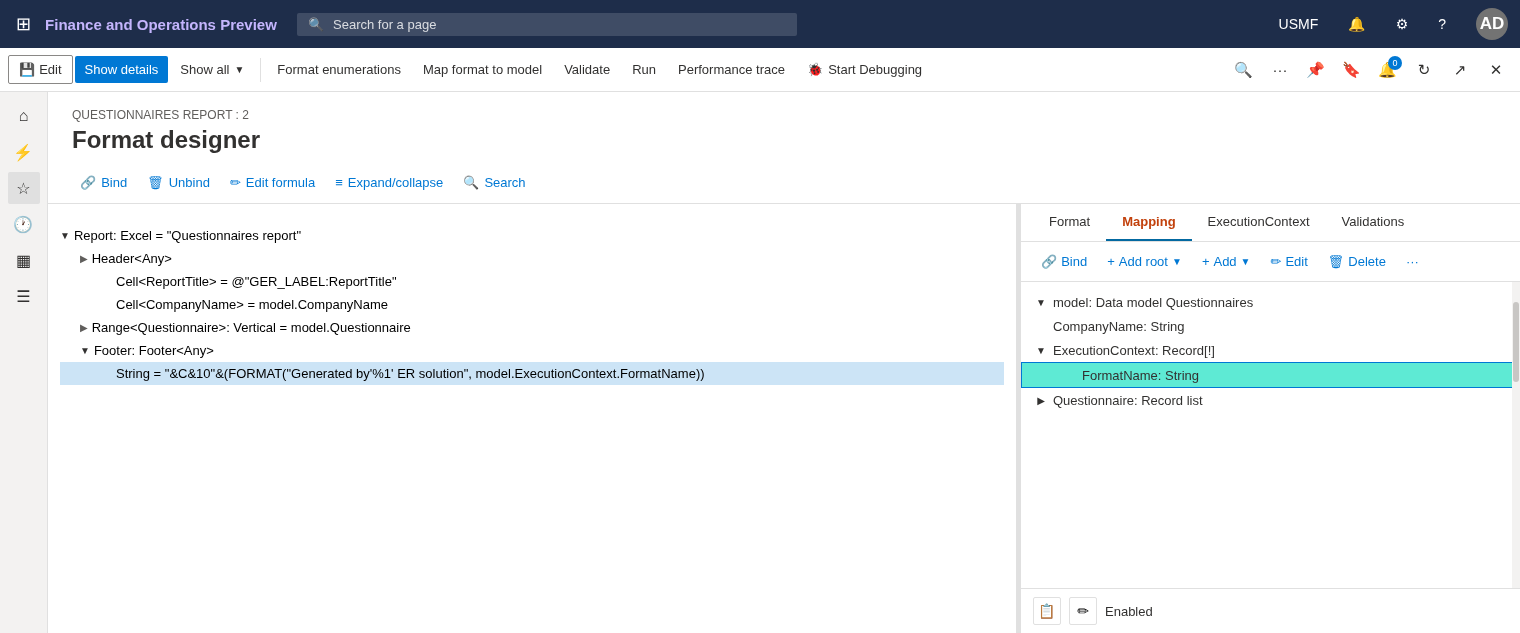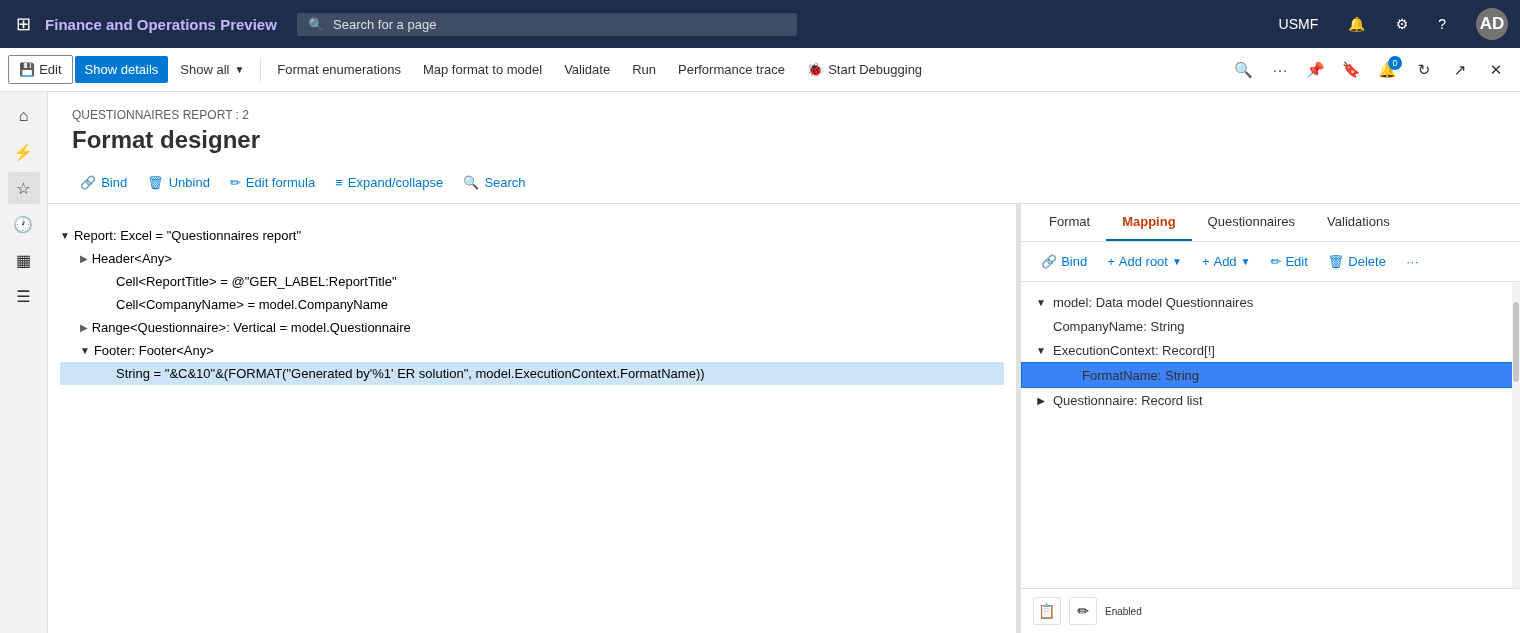--- a/index.html
+++ b/index.html
@@ -257,21 +257,21 @@
         </div>
       </div>
 
       <div class="panel-divider"></div>
 
       <div class="right-panel">
 
         <div class="tab-bar">
           <div class="tab">Format</div>
           <div class="tab active">Mapping</div>
-          <div class="tab">Questionnaires</div>
+          <div class="tab">ExecutionContext</div>
           <div class="tab">Validations</div>
         </div>
 
         <div class="right-toolbar">
           <button class="rt-btn">
             <span>🔗</span>
             <span>Bind</span>
           </button>
           <button class="rt-btn">
             <span>+</span>
@@ -305,39 +305,39 @@
             <div class="tree-item tree-indent-1">
               <span class="tree-expand"></span>
               <span>CompanyName: String</span>
             </div>
 
             <div class="tree-item tree-indent-1">
               <span class="tree-expand">▼</span>
               <span>ExecutionContext: Record[!]</span>
             </div>
 
-            <div class="tree-item tree-indent-2" style="background:#3b82f6; border: 1px solid #0078d4;">
+            <div class="tree-item tree-indent-2" style="background:#5eead4; border: 1px solid #0078d4;">
               <span class="tree-expand"></span>
               <span>FormatName: String</span>
             </div>
 
             <div class="tree-item tree-indent-1">
               <span class="tree-expand">▶</span>
               <span>Questionnaire: Record list</span>
             </div>
 
           </div>
           <div class="scroll-track">
             <div class="scroll-thumb"></div>
           </div>
         </div>
 
         <div class="right-panel-bottom">
           <button class="status-icon-btn">📋</button>
           <button class="status-icon-btn">✏</button>
-          <span style="font-size:10px; color:#323130;">Enabled</span>
+          <span style="font-size:13px; color:#323130;">Enabled</span>
         </div>
 
       </div>
     </div>
 
   </div>
 </div>
 
 </body></html>

